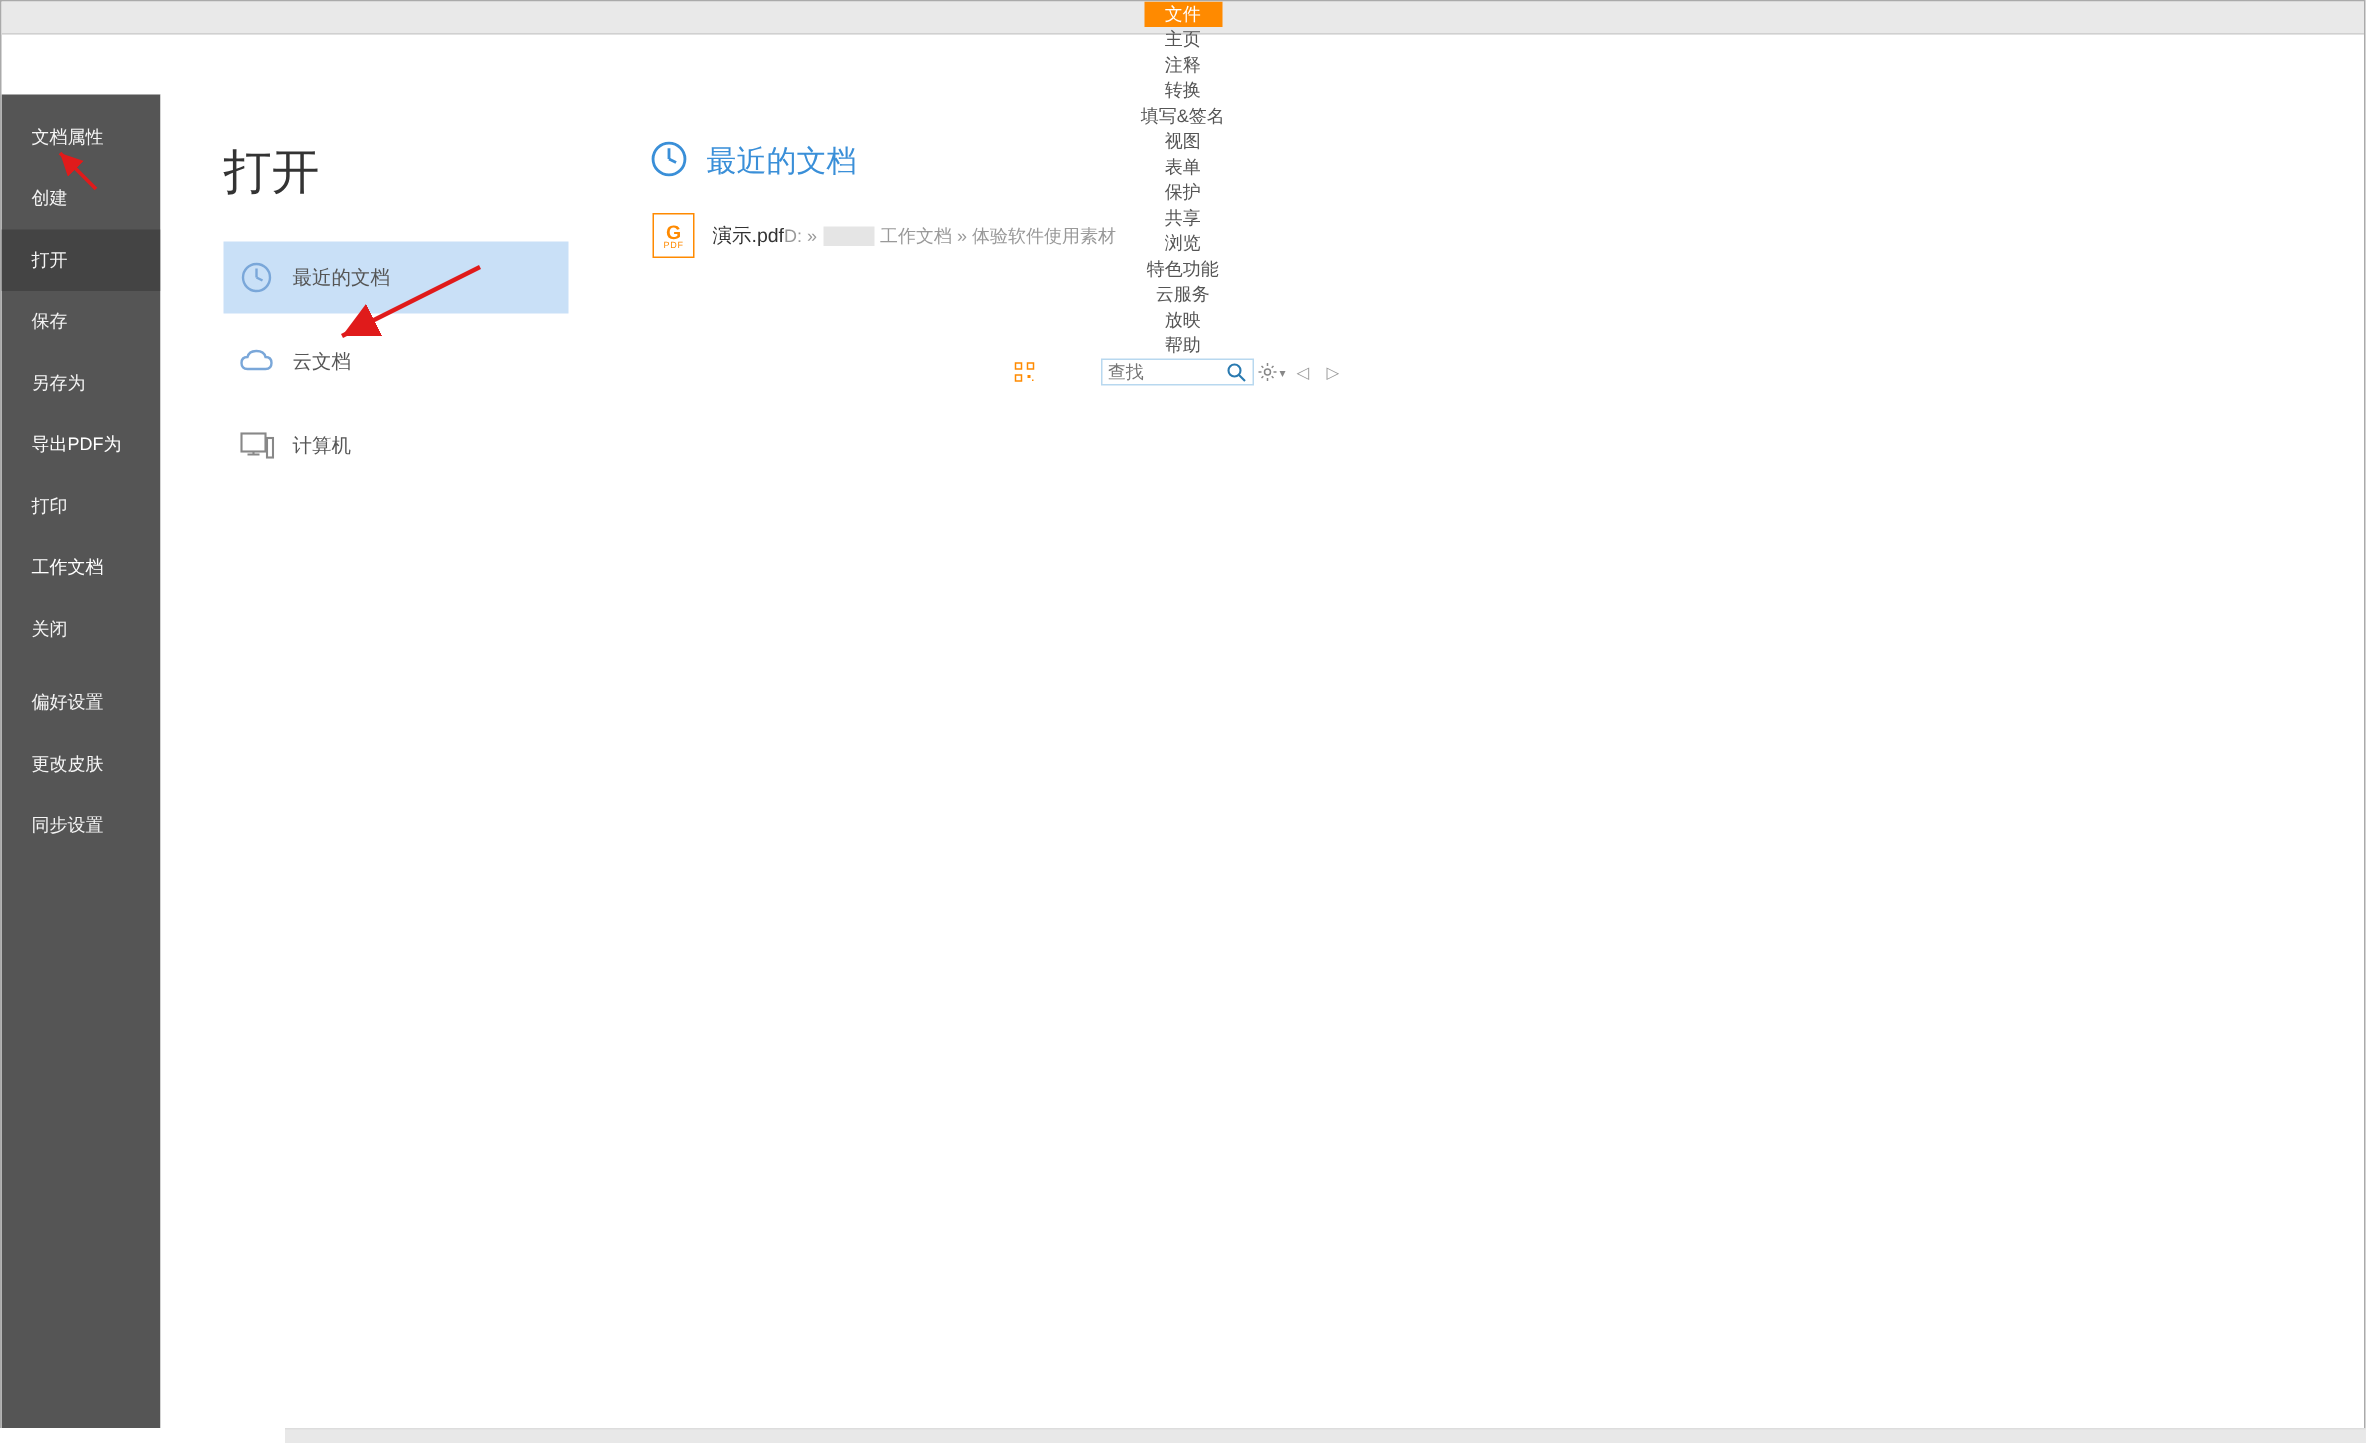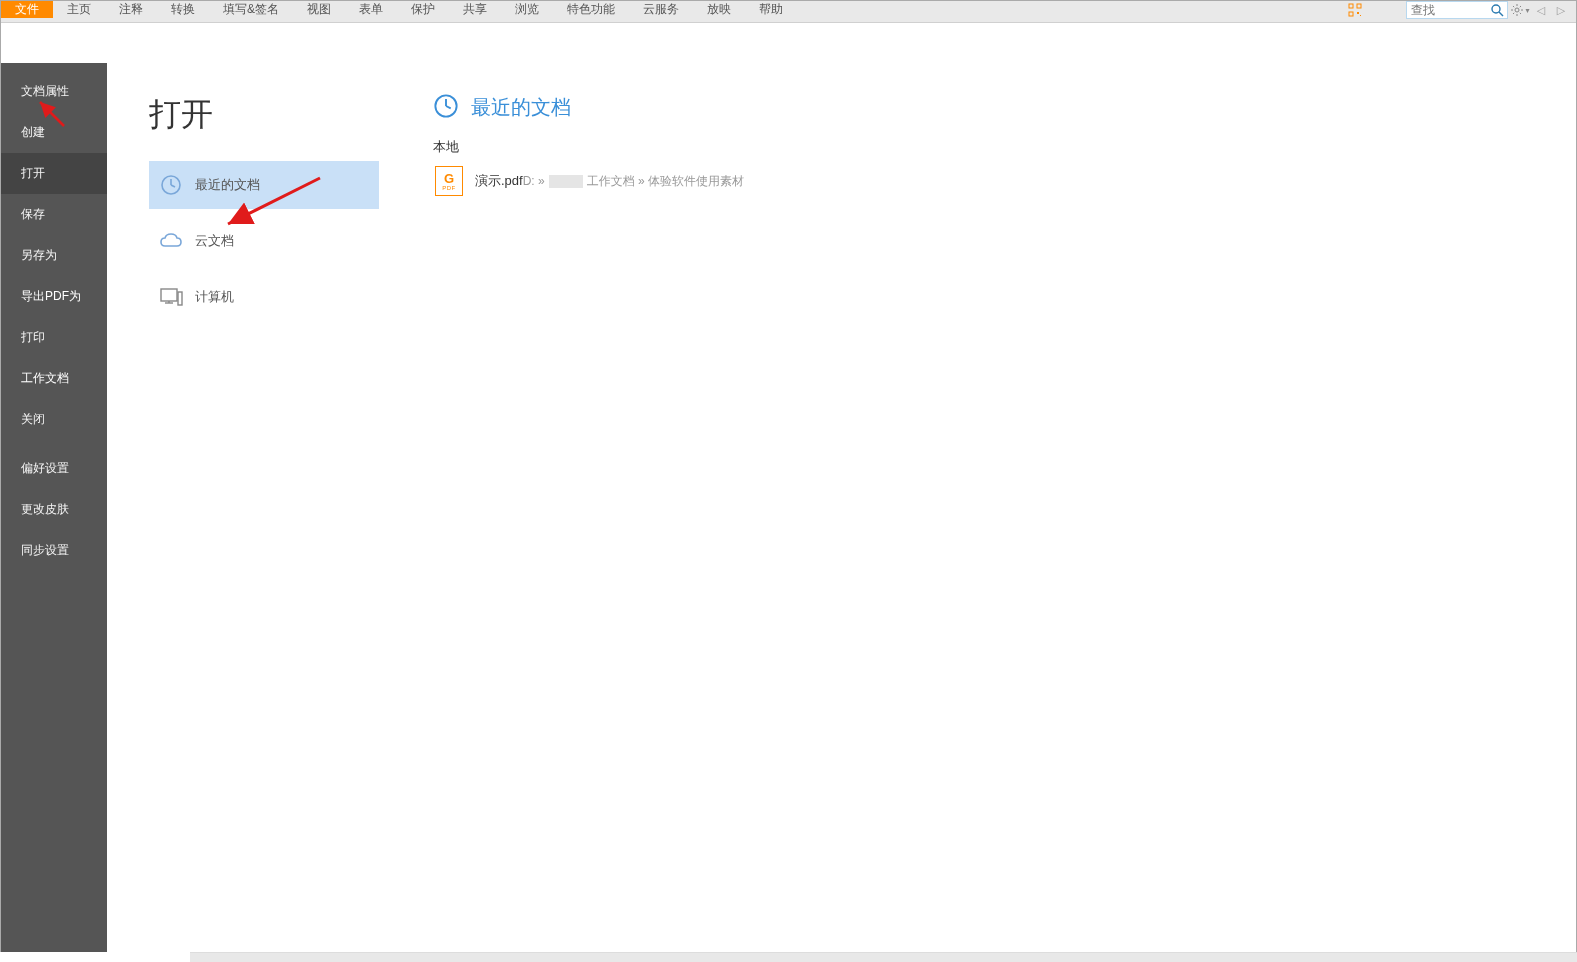--- a/index.html
+++ b/index.html
@@ -1,19 +1,19 @@
 <!DOCTYPE html>
 <html><head>
 <meta charset="utf-8">
 <style>
 * { margin: 0; padding: 0; box-sizing: border-box; font-family: "Microsoft YaHei", "SimSun", sans-serif; }
 body { width: 1577px; height: 962px; background: #ffffff; overflow: hidden; border: 1px solid #aaa; }
 
 
-.menubar { height: 22px; background: #e9e9e9; display: flex; align-items: flex-start; font-size: 12px; color: #555; border-bottom: 1px solid #d0d0d0; }
+.menubar { height: 22px; background: #e9e9e9; display: flex; align-items: center; font-size: 12px; color: #555; border-bottom: 1px solid #d0d0d0; flex-direction: column; }
 .menubar-tab { padding: 0 14px; display: flex; align-items: center; cursor: pointer; }
 .menubar-tab.active { background: #ff8a00; color: #fff; }
 .menubar-spacer { flex: 1; }
 .menubar-right { display: flex; align-items: center; gap: 2px; padding-right: 6px; }
 .search-box { display: flex; align-items: center; border: 1px solid #b8d8ef; background: #fff; height: 18px; margin-left: 40px; }
 .search-input { border: none; outline: none; font-size: 12px; padding: 0 4px; width: 80px; color: #888; background: transparent; }
 .search-btn { width: 20px; height: 18px; display: flex; align-items: center; justify-content: center; color: #2a7ab0; }
 .nav-btn { width: 18px; height: 18px; display: flex; align-items: center; justify-content: center; color: #999; font-size: 11px; }
 .gear-btn { width: 20px; height: 18px; display: flex; align-items: center; justify-content: center; color: #888; }
 .qr-icon { width: 18px; height: 18px; display: flex; align-items: center; justify-content: center; color: #ff8a00; font-size: 13px; }
@@ -180,21 +180,20 @@
       <span>
         <svg class="icon-clock-hdr" width="26" height="26" viewBox="0 0 22 22">
             <circle cx="11" cy="11" r="9" stroke-width="1.6"></circle>
             <line x1="11" y1="11" x2="11" y2="5" stroke-width="1.6"></line>
             <line x1="11" y1="11" x2="15" y2="13" stroke-width="1.6"></line>
           </svg>
       </span>
       <span class="content-header-title">最近的文档</span>
     </div>
 
-    <div class="section-label">本地</div>
 
     <div class="file-row">
       <div class="file-icon">
         <span class="logo">G</span>
           <span class="ext">PDF</span>
       </div>
       <div class="file-info">
         <div class="file-name">演示.pdf</div>
         <div class="file-path">
           <span>D: »</span>

